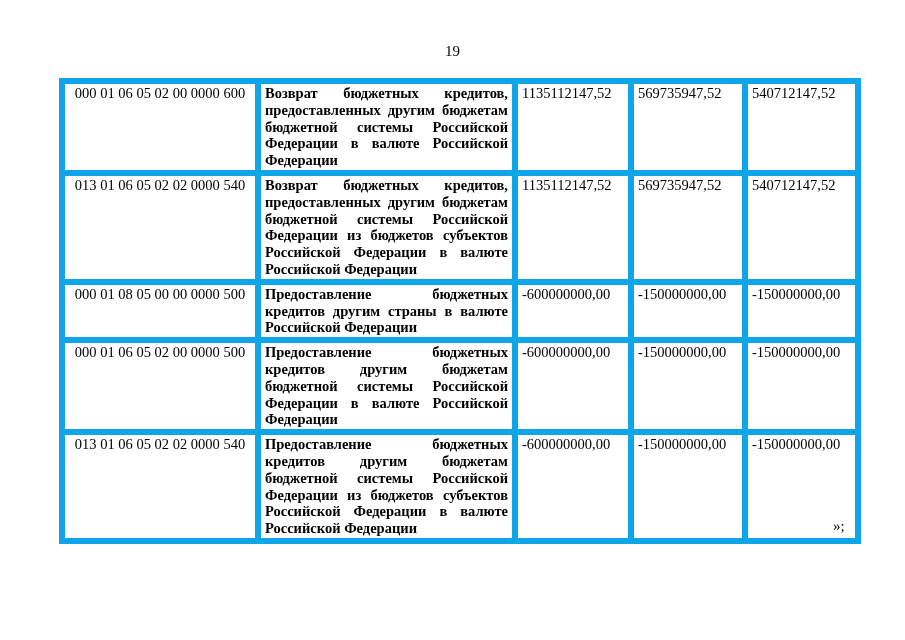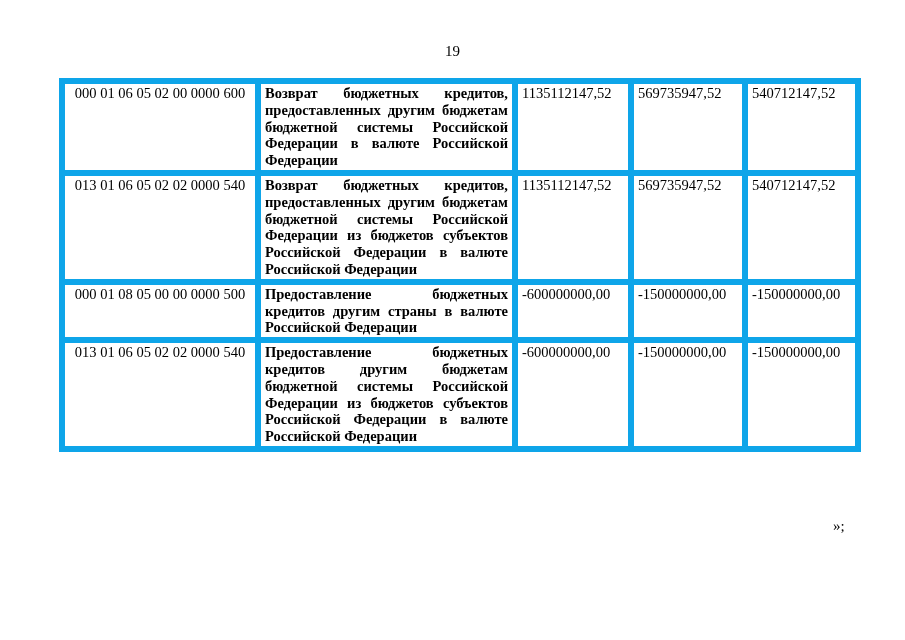--- a/index.html
+++ b/index.html
@@ -91,20 +91,27 @@
       <td class="amount-cell">540712147,52</td>
     </tr>
     <tr>
       <td class="code-cell">000 01 08 05 00 00 0000 500</td>
       <td class="desc-cell">Предоставление бюджетных кредитов другим страны в валюте Российской Федерации</td>
       <td class="amount-cell">-600000000,00</td>
       <td class="amount-cell">-150000000,00</td>
       <td class="amount-cell">-150000000,00</td>
     </tr>
     <tr>
+      <td class="code-cell">000 01 06 05 02 00 0000 500</td>
+      <td class="desc-cell">Предоставление бюджетных кредитов другим бюджетам бюджетной системы Российской Федерации в валюте Российской Федерации</td>
+      <td class="amount-cell">-600000000,00</td>
+      <td class="amount-cell">-150000000,00</td>
+      <td class="amount-cell">-150000000,00</td>
+    </tr>
+    <tr>
       <td class="code-cell">013 01 06 05 02 02 0000 540</td>
       <td class="desc-cell">Предоставление бюджетных кредитов другим бюджетам бюджетной системы Российской Федерации из бюджетов субъектов Российской Федерации в валюте Российской Федерации</td>
       <td class="amount-cell">-600000000,00</td>
       <td class="amount-cell">-150000000,00</td>
       <td class="amount-cell">-150000000,00</td>
     </tr>
   </tbody>
 </table>
 
 <div class="closing-mark">»;</div>

